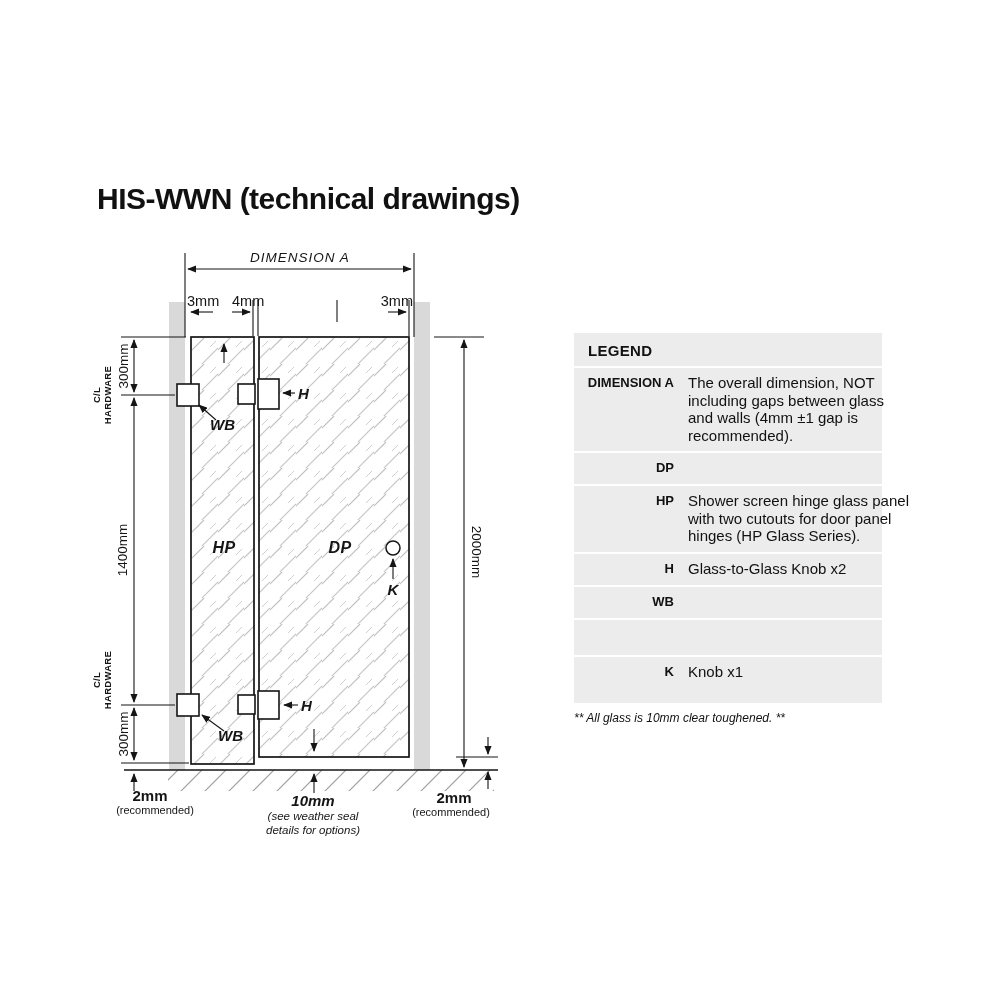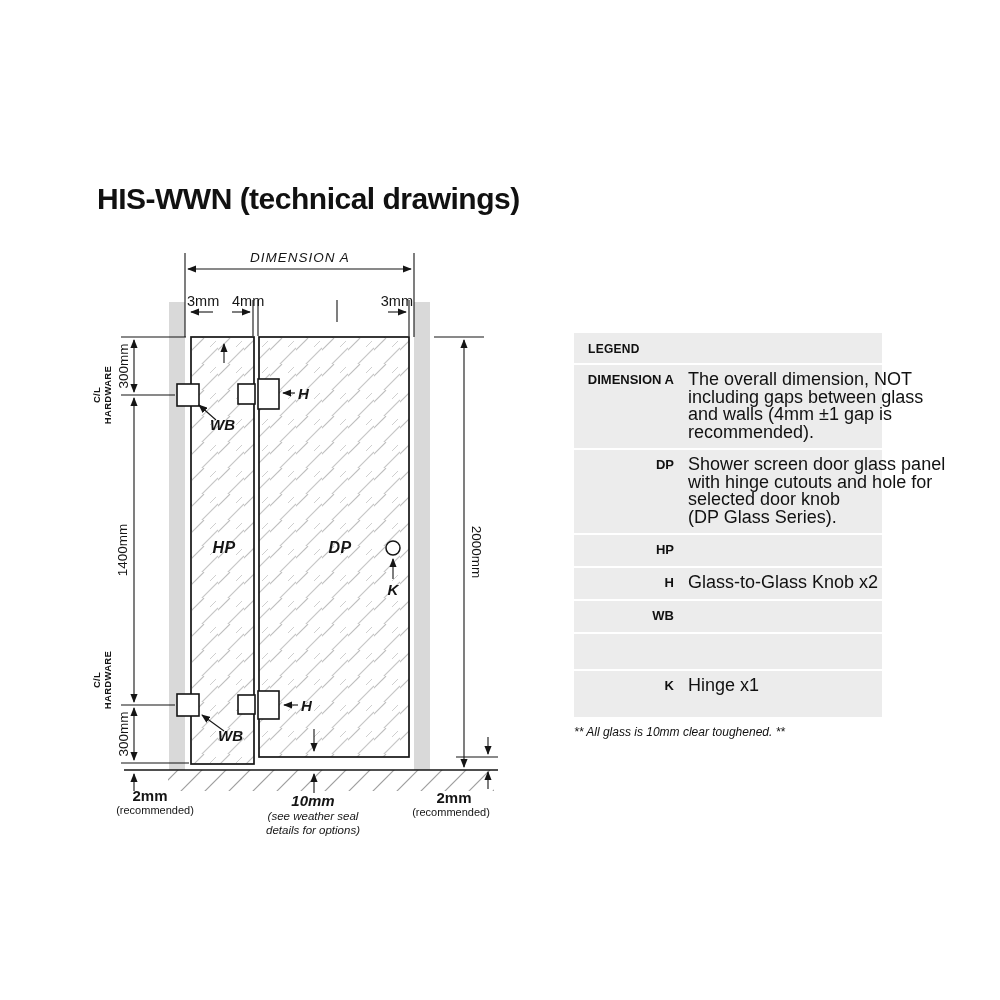--- a/index.html
+++ b/index.html
@@ -20,25 +20,25 @@
   .t-note-i{font-size:11.5px;font-style:italic;}
   .t-hw{font-size:15px;font-weight:bold;font-style:italic;}
   .t-panel{font-size:16px;font-weight:bold;font-style:italic;letter-spacing:.5px;}
   .ln{stroke:#151515;stroke-width:1.1;fill:none;}
   .ln2{stroke:#151515;stroke-width:1.6;fill:none;}
   .glass{stroke:#151515;stroke-width:1.7;}
   .hw{fill:#ffffff;stroke:#151515;stroke-width:1.6;}
   
   #legend-wrap{position:absolute;left:538px;top:333px;width:308px;}
   #legend-box{background:#ececec;padding-bottom:10px;}
-  #legend-title{font-size:12px;font-weight:bold;letter-spacing:.3px;padding:9px 0 7px 14px;}
+  #legend-title{font-size:15px;font-weight:bold;letter-spacing:.3px;padding:9px 0 7px 14px;}
   .legend-row{display:grid;grid-template-columns:100px 1fr;column-gap:14px;
               border-top:2px solid #ffffff;padding:6px 0 7px 0;min-height:18px;}
   .legend-term{font-size:13px;font-weight:bold;text-align:right;line-height:17.5px;}
-  .legend-desc{font-size:18px;line-height:17.5px;white-space:pre;overflow:visible;}
+  .legend-desc{font-size:15px;line-height:17.5px;white-space:pre;overflow:visible;}
   #legend-footnote{margin-top:8px;text-align:left;font-size:12px;font-style:italic;}
 </style>
 </head>
 <body>
 
 <div id="page">
 
   <div id="title">HIS-WWN (technical drawings)</div>
 
   <svg id="draw" viewBox="0 0 1000 1000" xmlns="http://www.w3.org/2000/svg">
@@ -176,40 +176,39 @@
 
       <div class="legend-row">
         <div class="legend-term">DIMENSION A</div>
         <div class="legend-desc">The overall dimension, NOT
 including gaps between glass
 and walls (4mm ±1 gap is
 recommended).</div>
       </div>
       <div class="legend-row">
         <div class="legend-term">DP</div>
-        <div class="legend-desc">Shower screen door glass panel
-with hinge cutouts and hole for
-selected door knob
-(DP Glass Series).</div>
       </div>
       <div class="legend-row">
         <div class="legend-term">HP</div>
+        <div class="legend-desc">Shower screen hinge glass panel
+with two cutouts for door panel
+hinges (HP Glass Series).</div>
       </div>
       <div class="legend-row">
         <div class="legend-term">H</div>
         <div class="legend-desc">Glass-to-Glass Knob x2</div>
       </div>
       <div class="legend-row">
         <div class="legend-term">WB</div>
       </div>
       <div class="legend-row" style="min-height:22px;">
         <div class="legend-term"></div>
         <div class="legend-desc"></div>
       </div>
       <div class="legend-row" style="padding-bottom:12px;">
         <div class="legend-term">K</div>
-        <div class="legend-desc">Hinge x1</div>
+        <div class="legend-desc">Knob x1</div>
       </div>
     </div>
     <div id="legend-footnote">** All glass is 10mm clear toughened. **</div>
   </div>
 
 </div>
 
 </body></html>

